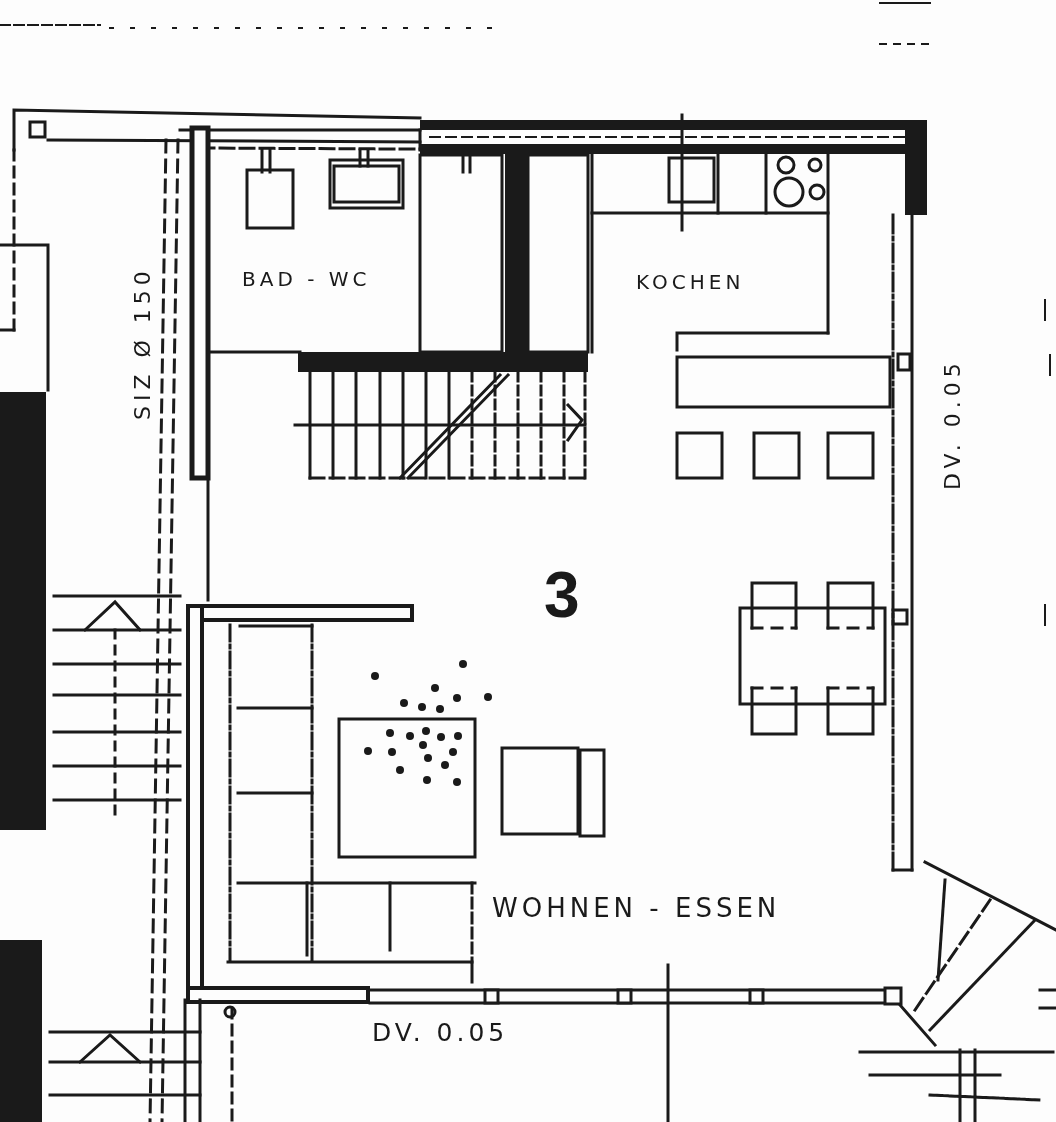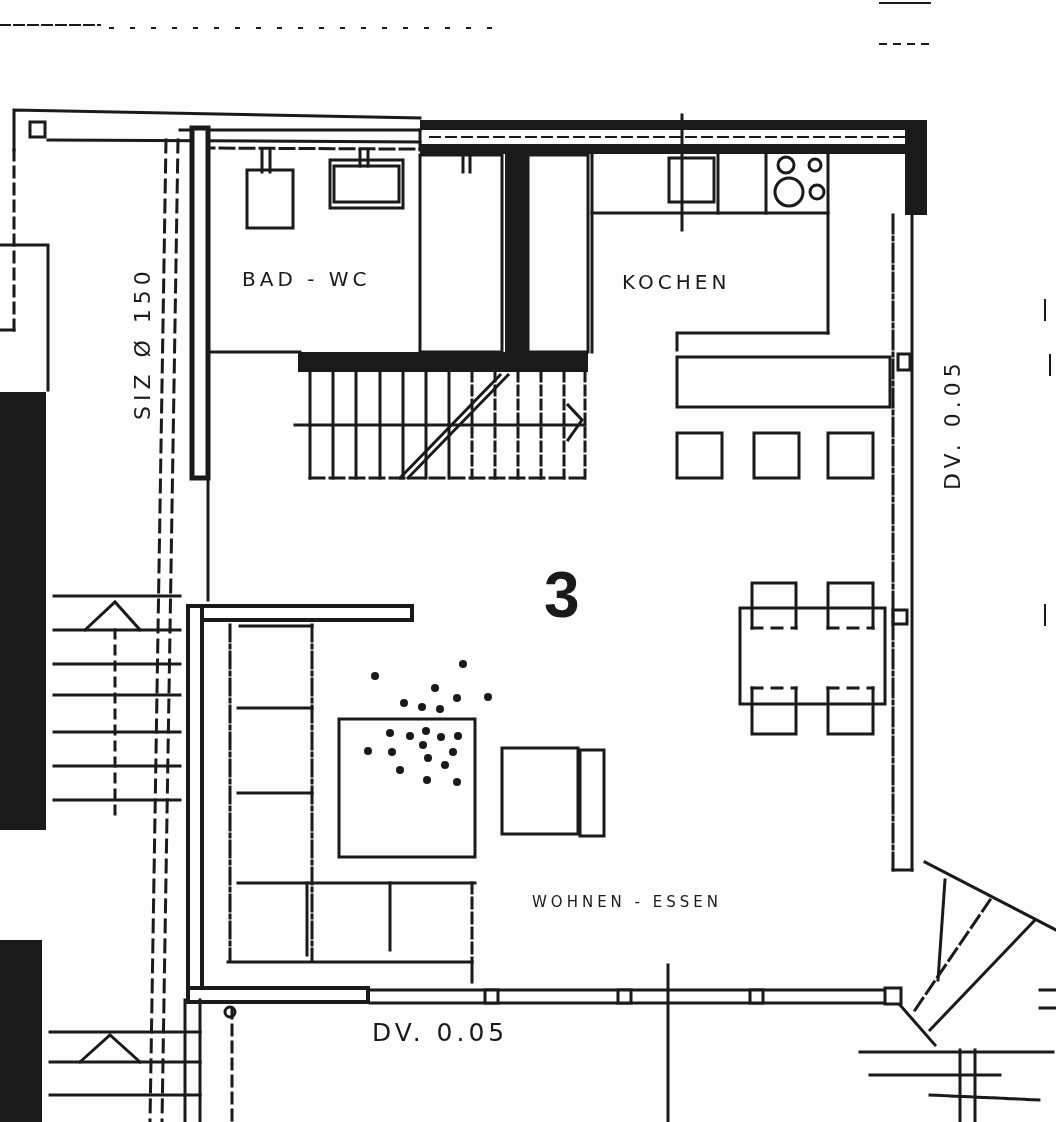--- a/index.html
+++ b/index.html
@@ -238,18 +238,18 @@
       <line x1="860" y1="1052" x2="1056" y2="1052"></line>
       <line x1="870" y1="1075" x2="1000" y2="1075"></line>
       <line x1="930" y1="1095" x2="1040" y2="1100"></line>
       <line x1="960" y1="1050" x2="960" y2="1122"></line>
       <line x1="975" y1="1050" x2="975" y2="1122"></line>
     </g>
   </g>
 </svg>
 
 <div class="lbl lbl-room" style="left:242px; top:267px;">BAD - WC</div>
-<div class="lbl lbl-room" style="left:622px; top:270px;">KOCHEN</div>
-<div class="lbl lbl-room" style="left:532px; top:893px; font-size:15px;">WOHNEN - ESSEN</div>
+<div class="lbl lbl-room" style="left:636px; top:270px;">KOCHEN</div>
+<div class="lbl lbl-room" style="left:492px; top:893px; font-size:26px;">WOHNEN - ESSEN</div>
 <div class="lbl lbl-num" style="left:544px; top:558px;">3</div>
 <div class="lbl lbl-vert" style="left:130px; top:420px;">SIZ Ø 150</div>
 <div class="lbl lbl-vert" style="left:940px; top:490px;">DV. 0.05</div>
 <div class="lbl lbl-dim" style="left:372px; top:1018px;">DV. 0.05</div>
 
 </body></html>

